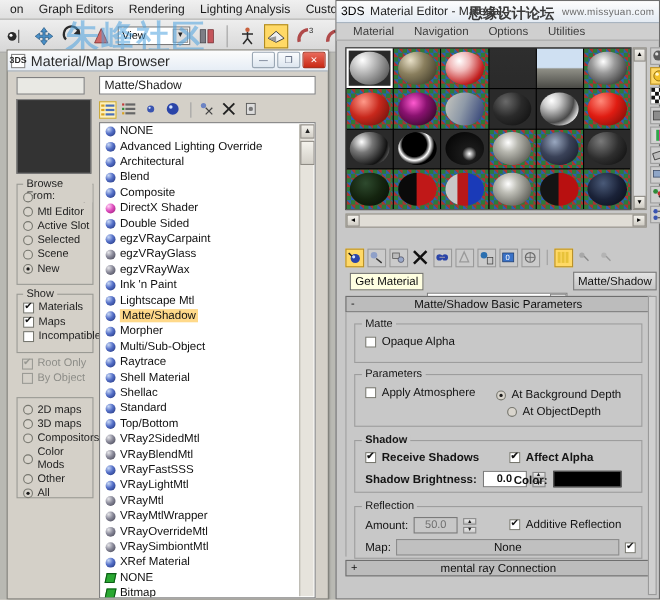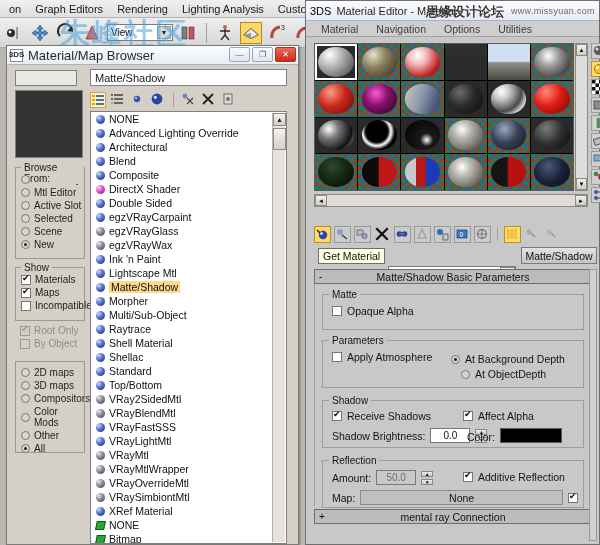--- a/index.html
+++ b/index.html
@@ -921,21 +921,21 @@
         <div class="row" style="position:absolute; left:128px; top:12px;">
           <span class="radio on"></span>
           <span>At Background Depth</span>
         </div>
         <div class="row" style="position:absolute; left:128px; top:27px;padding-left:10px;">
           <span class="radio"></span>
           <span>At ObjectDepth</span>
         </div>
       </div>
 
-      <div class="fgrp" style="left:7px; top:116px; width:262px; height:48px;">
+      <div class="fgrp" style="left:7px; top:116px; width:262px; height:48px;font-weight:bold;">
         <span class="flab">Shadow</span>
         <div class="row" style="margin:9px 0 0 9px;">
           <span class="cbx on"></span>
           <span>Receive Shadows</span>
         </div>
         <div class="row" style="position:absolute; left:140px; top:9px;">
           <span class="cbx on"></span>
           <span>Affect Alpha</span>
         </div>
         <div class="row" style="position:absolute; left:9px; top:27px;">

